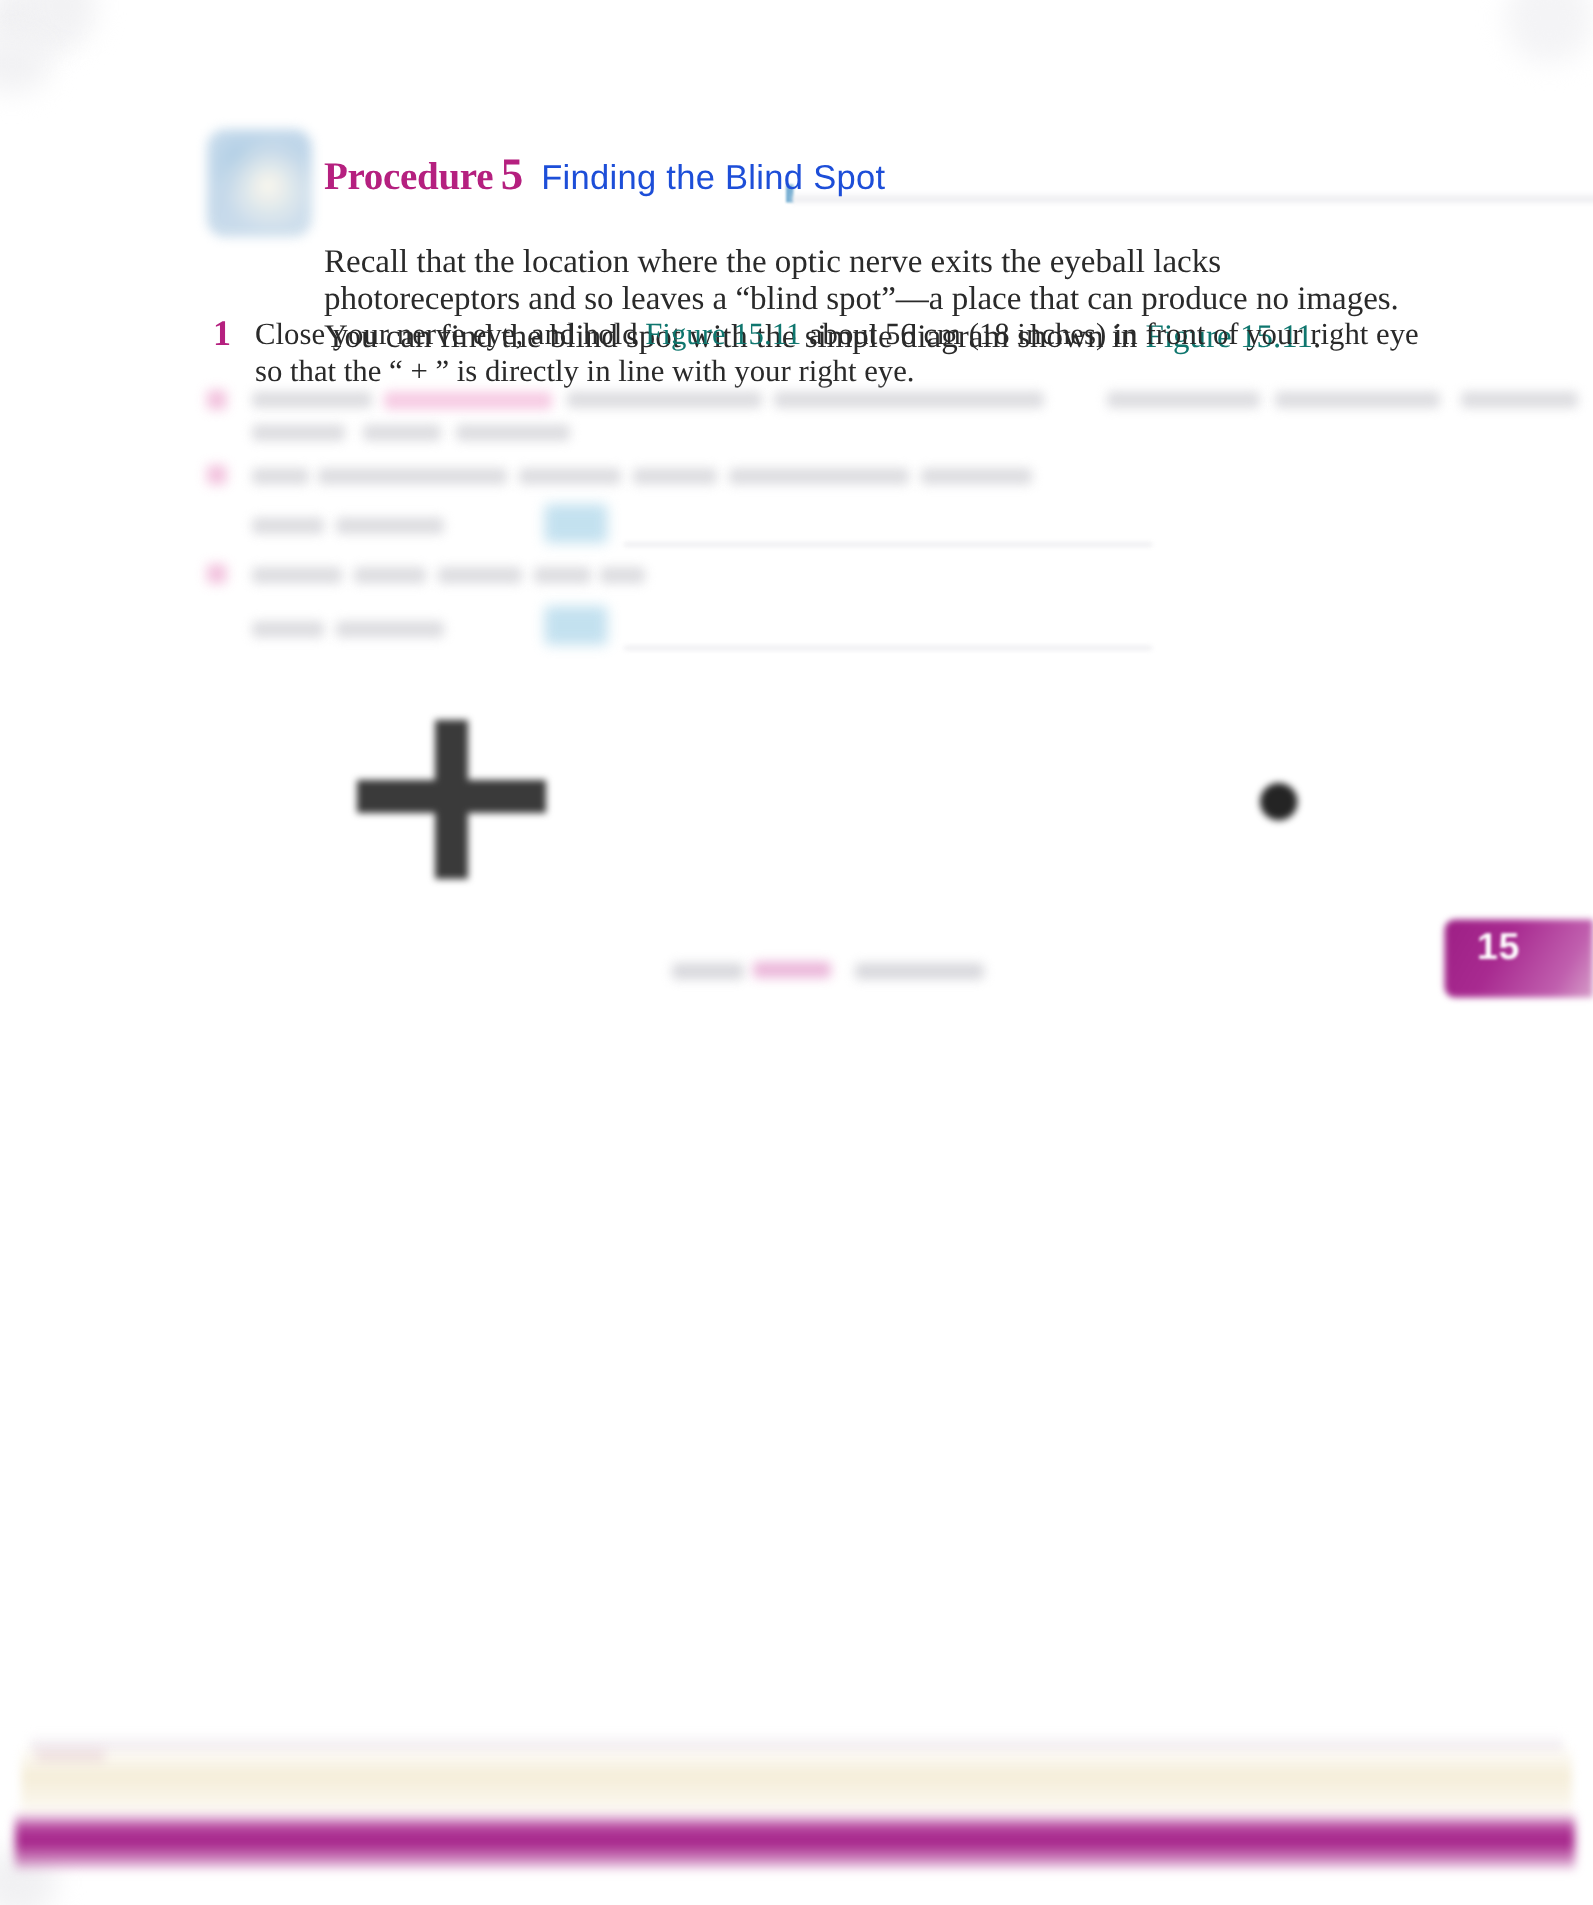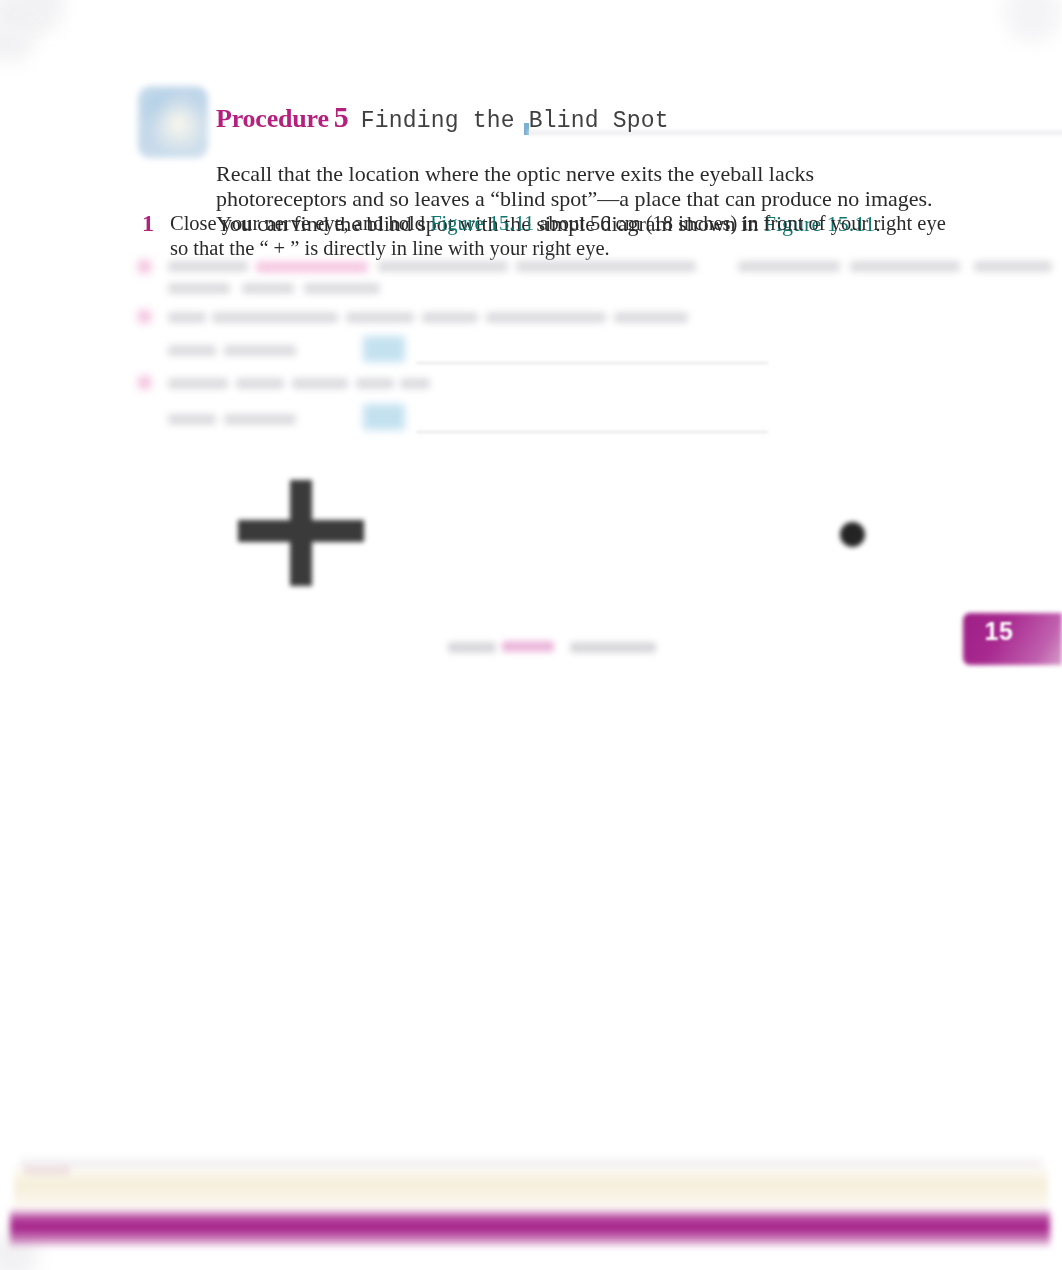--- a/index.html
+++ b/index.html
@@ -70,23 +70,23 @@
     letter-spacing: -0.2px;
   }
   .proc-num {
     font-family: "Liberation Serif", serif;
     font-weight: bold;
     font-size: 30px;
     color: #b5207f;
     margin-left: 5px;
   }
   .proc-sub {
-    font-family: Liberation Mono, monospace;
+    font-family: Liberation Sans, sans-serif;
     font-size: 23px;
-    color: #404040;
+    color: #1d4ed8;
     margin-left: 12px;
     letter-spacing: 0.2px;
   }
   .proc-rule {
     position: absolute;
     left: 390px;
     top: 42px;
     width: 572px;
     height: 9px;
     background: linear-gradient(to bottom, rgba(255,255,255,0) 0%, rgba(236,236,240,0.95) 55%, rgba(255,255,255,0) 100%);

